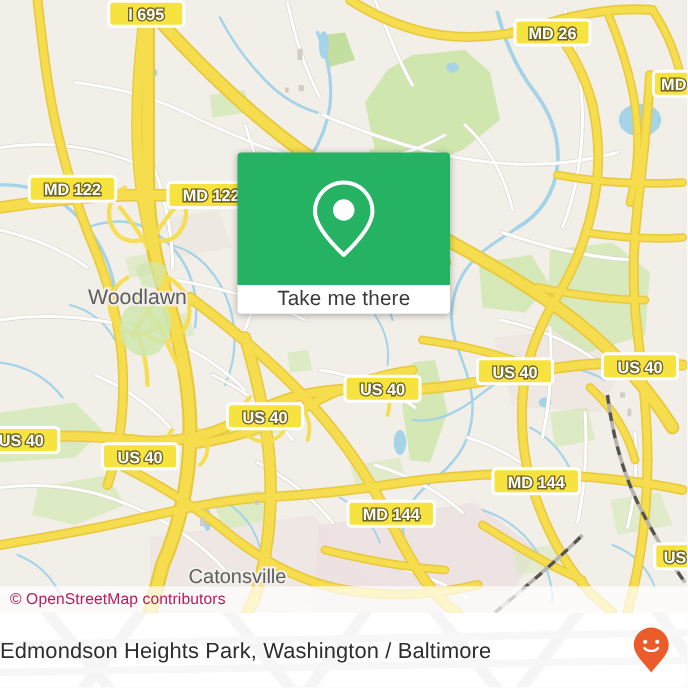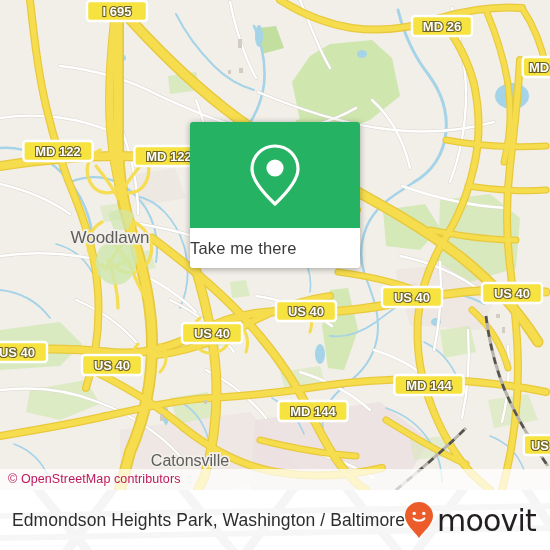--- a/index.html
+++ b/index.html
@@ -17,33 +17,33 @@
   #attrib{position:absolute;left:0;bottom:0;width:100%;
           background:rgba(255,255,255,.72);
           font-size:12.5px;color:#be185d;padding:3px 0 4px 8px;
           box-sizing:border-box;letter-spacing:.1px;}
 
   
   #card{position:absolute;left:190px;top:122px;width:170px;
         filter:drop-shadow(0 1px 3px rgba(0,0,0,.33));}
   #card-top{height:106px;background:#26b263;border-radius:3px 3px 0 0;
             display:flex;align-items:center;justify-content:center;}
-  #card-bot{height:40px;background:#fff;border-radius:0 0 3px 3px;
-            display:flex;align-items:center;}
+  #card-bot{height:23px;background:#fff;border-radius:0 0 3px 3px;
+            display:flex;align-items:center;justify-content:center;}
   #card-bot span{font-size:16.5px;color:#3a3a3a;letter-spacing:.15px;}
   #card-tail{position:absolute;left:50%;transform:translateX(-50%);
              top:146px;width:0;height:0;
              border-left:13px solid transparent;border-right:13px solid transparent;
              border-top:14px solid #fff;}
 
   
   #footer{position:absolute;left:0;top:490px;width:550px;height:60px;
           background:#fff;overflow:hidden;}
   #footer-wm{position:absolute;left:0;top:0;width:550px;height:60px;opacity:.55;}
-  #footer-title{position:absolute;left:12px;top:0;height:60px;
+  #footer-title{position:absolute;left:0;top:0;height:60px;
                 display:flex;align-items:center;
                 font-size:17.5px;color:#2d2d2d;letter-spacing:.1px;white-space:nowrap;}
   #logo{position:absolute;right:14px;top:0;height:60px;display:flex;align-items:center;gap:3px;}
   #logo-word{font-size:30px;color:#231f20;letter-spacing:-0.8px;
              font-family:"DejaVu Sans","Liberation Sans",sans-serif;font-weight:400;}
 </style>
 </head>
 <body>
 
 <div id="app">
@@ -481,17 +481,16 @@
       </g>
     </svg>
     <div id="footer-title">Edmondson Heights Park, Washington / Baltimore</div>
     <div id="logo">
       <svg width="30" height="38" viewBox="0 0 30 38">
         <path d="M15 1 C7.3 1 1 7.3 1 15 C1 23 10 30 15 37 C20 30 29 23 29 15 C29 7.3 22.7 1 15 1 Z" fill="#ec5c2b"></path>
         <circle cx="10.2" cy="12.4" r="1.7" fill="#ffffff"></circle>
         <circle cx="19.8" cy="12.4" r="1.7" fill="#ffffff"></circle>
         <path d="M9.6 17.4 C11.6 20.4 18.4 20.4 20.4 17.4" stroke="#ffffff" stroke-width="1.9" fill="none" stroke-linecap="round"></path>
       </svg>
-      <span id="logo-word">moovit</span>
     </div>
   </div>
 
 </div>
 
 </body></html>

